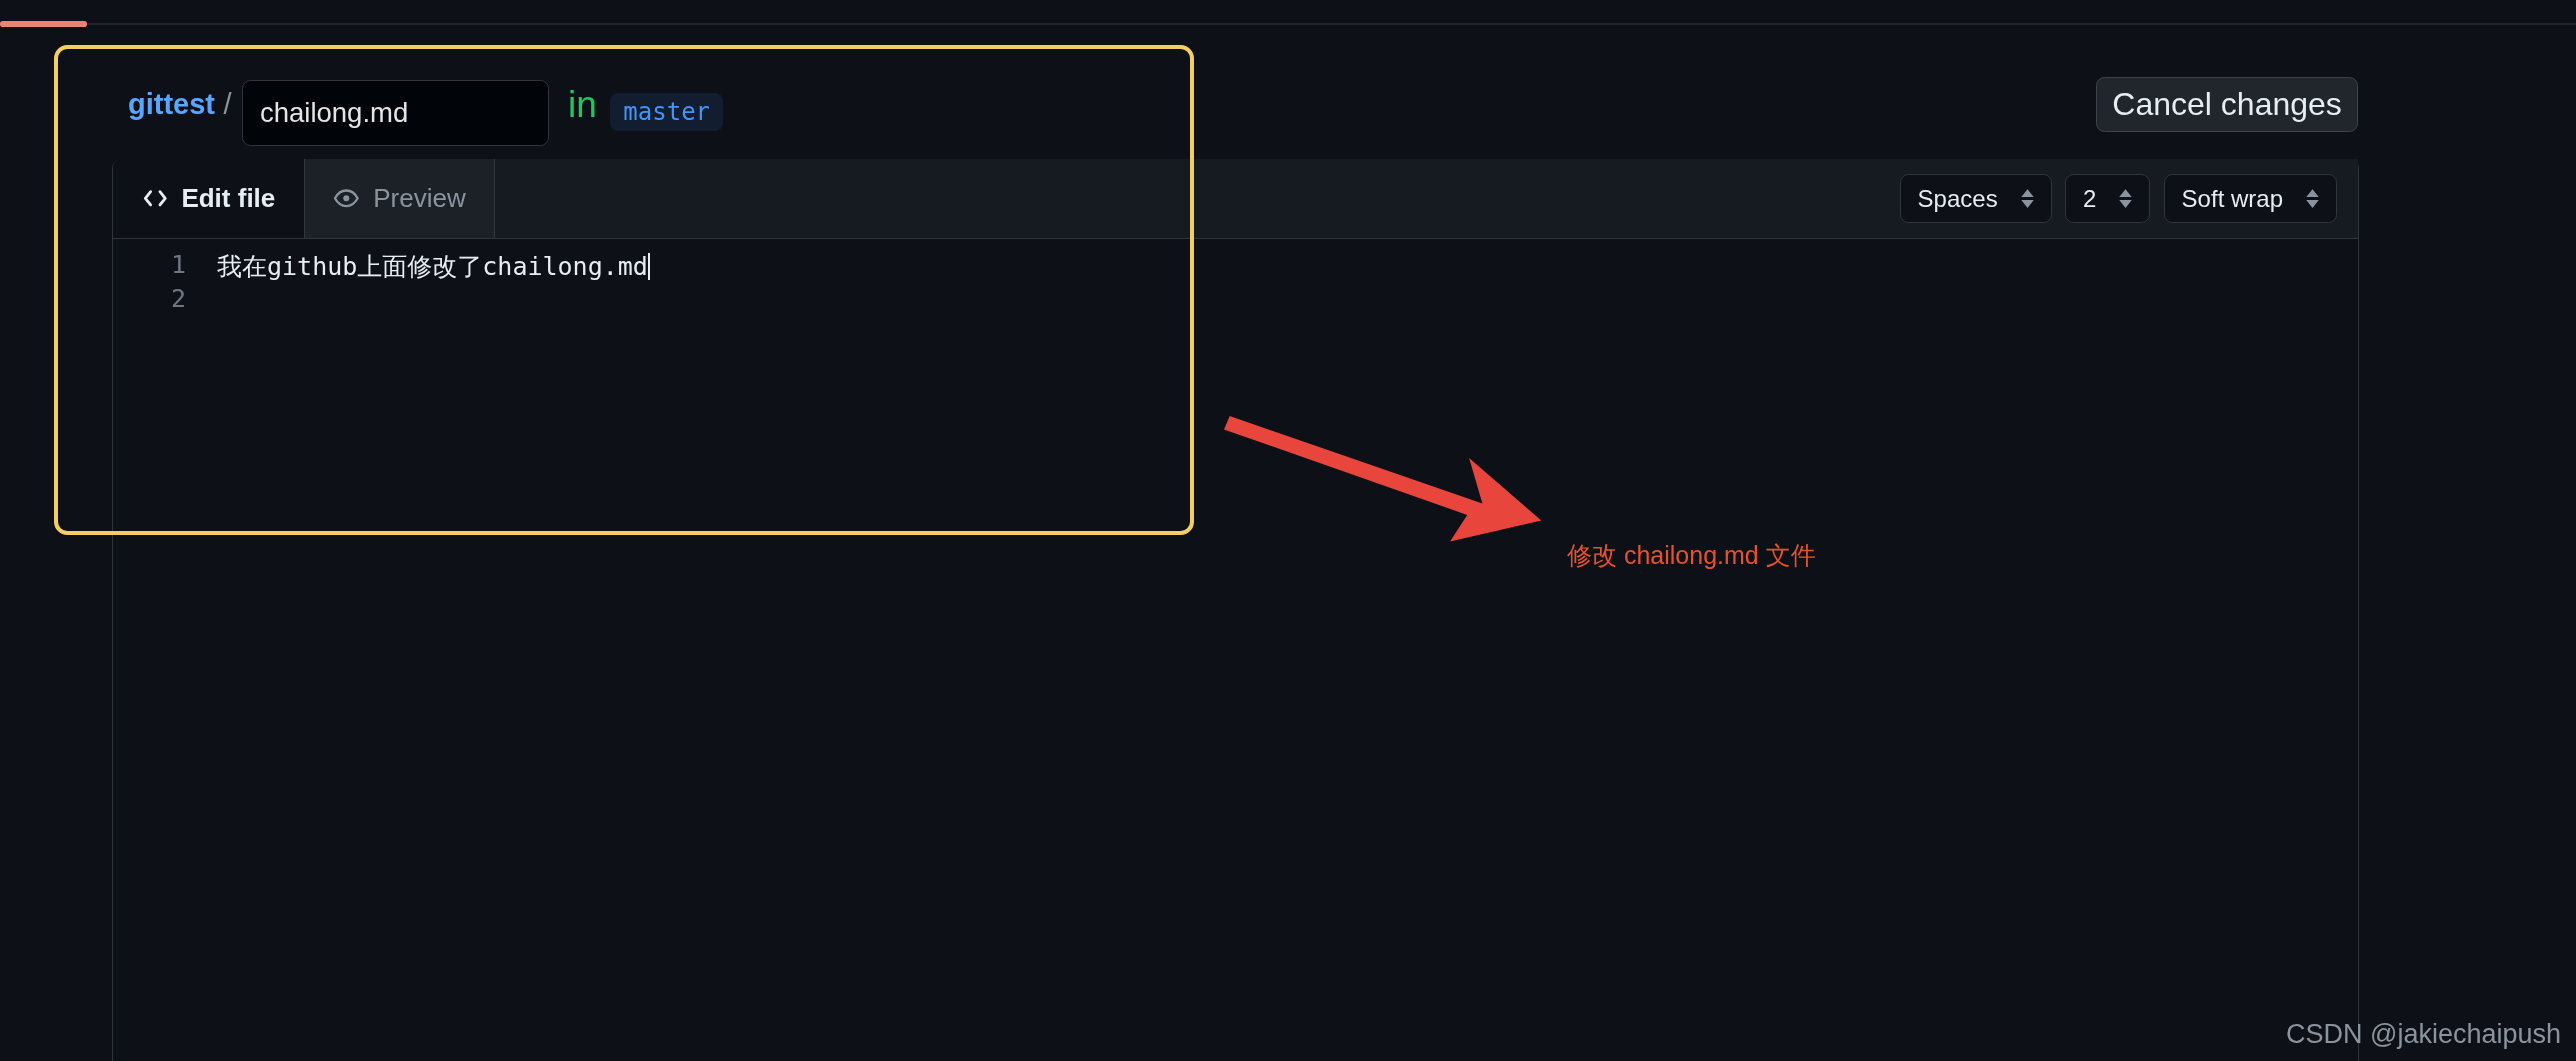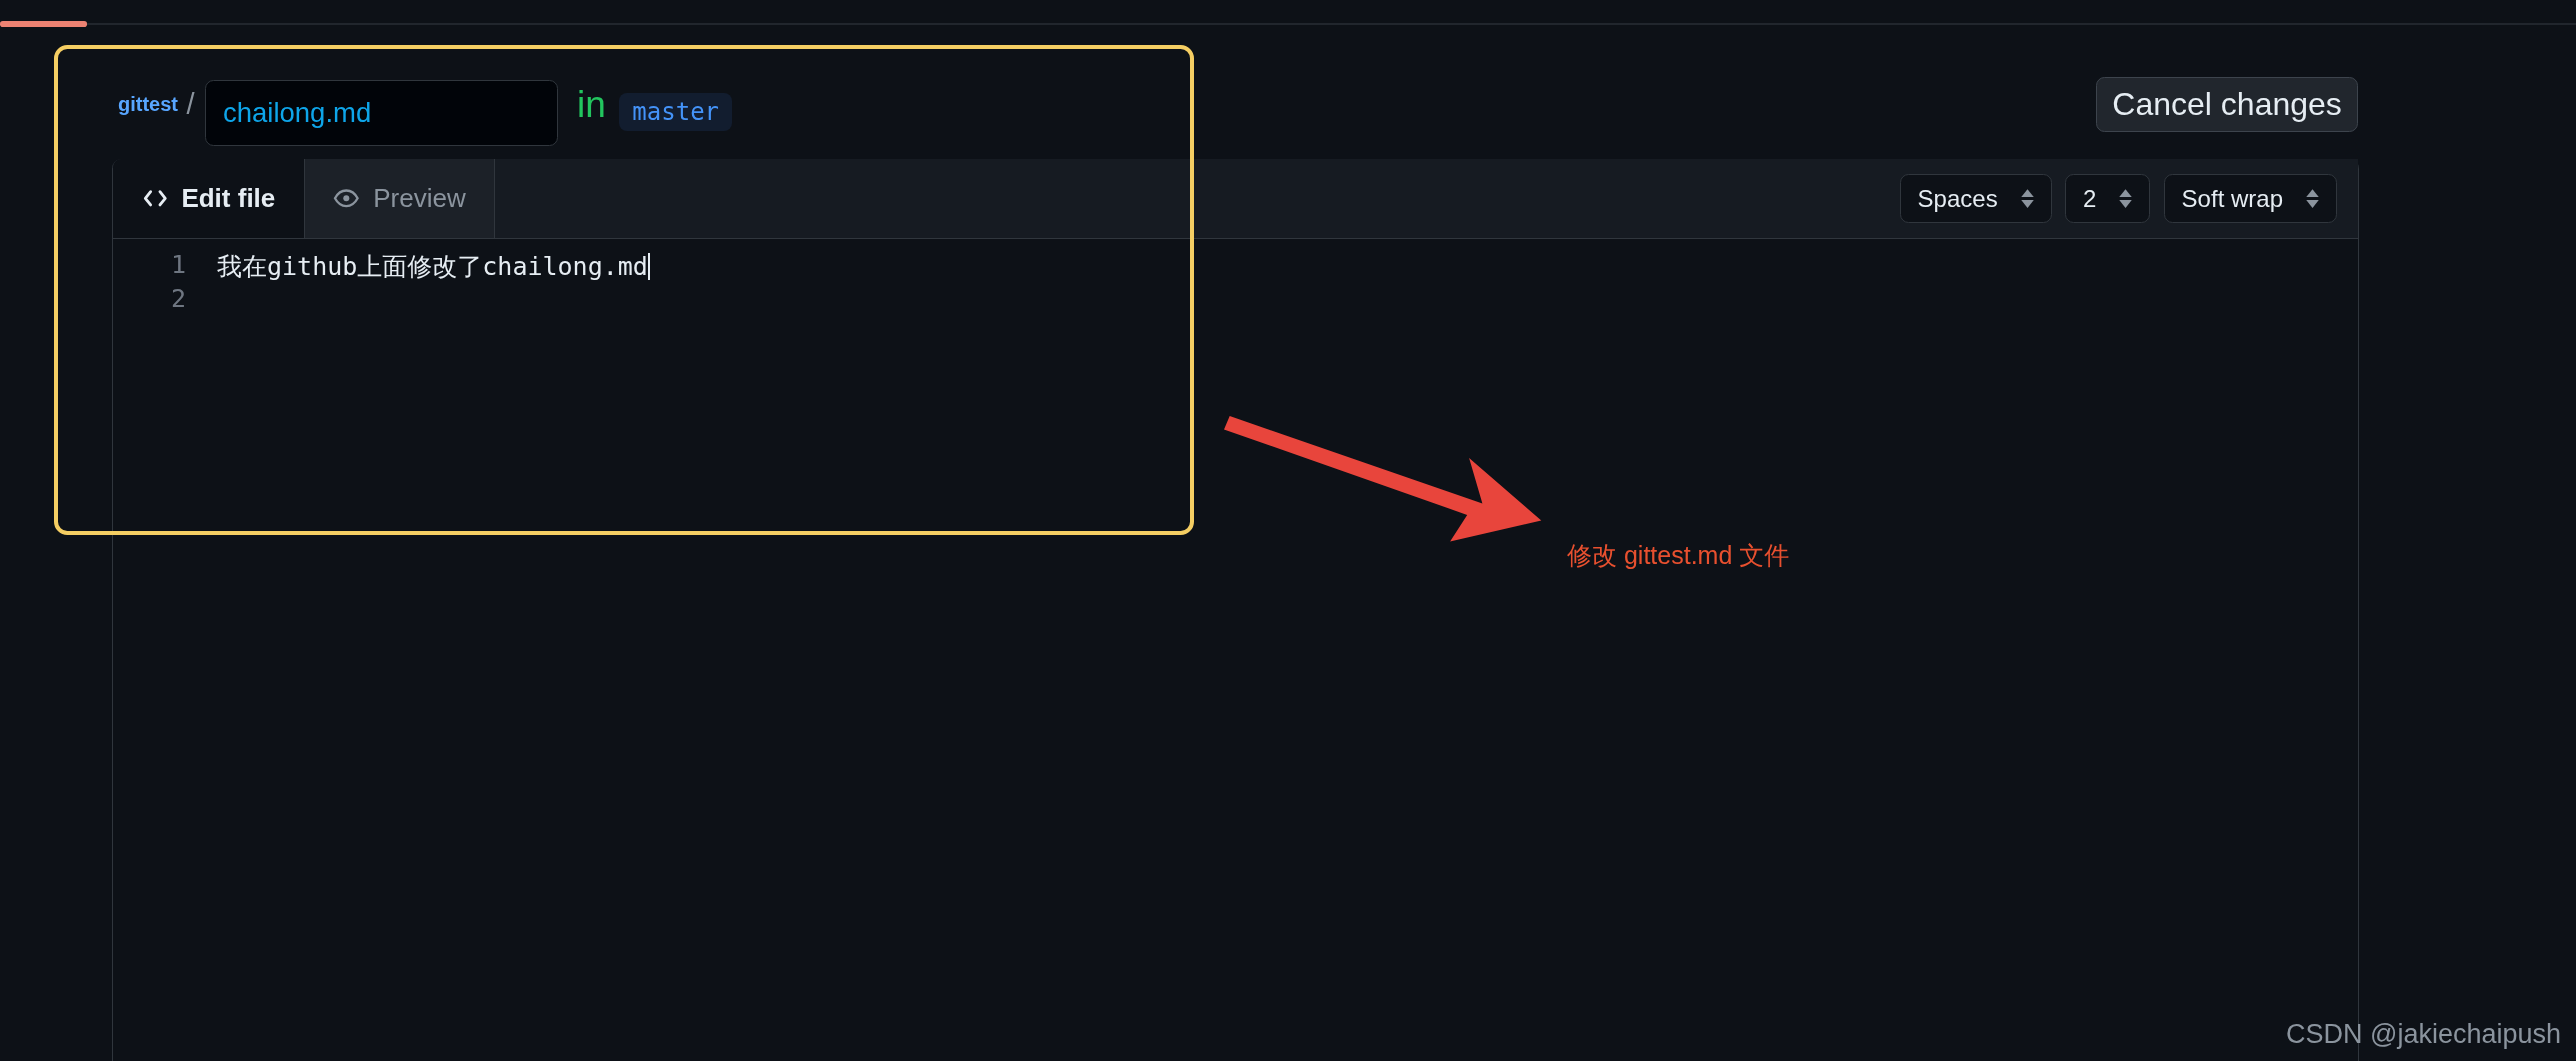--- a/index.html
+++ b/index.html
@@ -52,38 +52,38 @@
     top: 59px;
     width: 2247px;
     height: 91px;
     display: flex;
     align-items: center;
     box-sizing: border-box;
     padding: 0 0 0 0;
   }
   #repo-link {
     color: #58a6ff;
-    font-size: 20px;
+    font-size: 29px;
     font-weight: 700;
     text-decoration: none;
-    margin-left: 6px;
+    margin-left: 16px;
   }
   #path-sep {
     color: #8b949e;
     font-size: 29px;
     margin: 0 10.4px 0 8.5px;
     font-weight: 400;
   }
   #filename-input {
-    width: 353px;
+    width: 307px;
     height: 66px;
     background: #010409;
     border: 0.9px solid #30363d;
     border-radius: 8.5px;
-    color: #0ea5e9;
+    color: #e5e5e5;
     font-size: 27.5px;
     font-family: "Liberation Sans", sans-serif;
     padding: 0 17px;
     box-sizing: border-box;
     outline: none;
     margin-top: 17px;
   }
   #in-label {
     color: #22c55e;
     font-size: 37px;
@@ -352,16 +352,16 @@
       <span class="line-code"></span>
     </div>
   </div>
 </div>
 
 <div id="highlight-box"></div>
 
 <svg id="annotation-arrow" viewBox="0 0 340 160">
   <polygon points="6,18 272,110 258,62 334,128 238,150 256,122 0,32" fill="#e8453c"></polygon>
 </svg>
-<div id="annotation-text">修改 gittest.md 文件</div>
+<div id="annotation-text">修改 chailong.md 文件</div>
 
 <div id="watermark">CSDN @jakiechaipush</div>
 
 
 </body></html>

